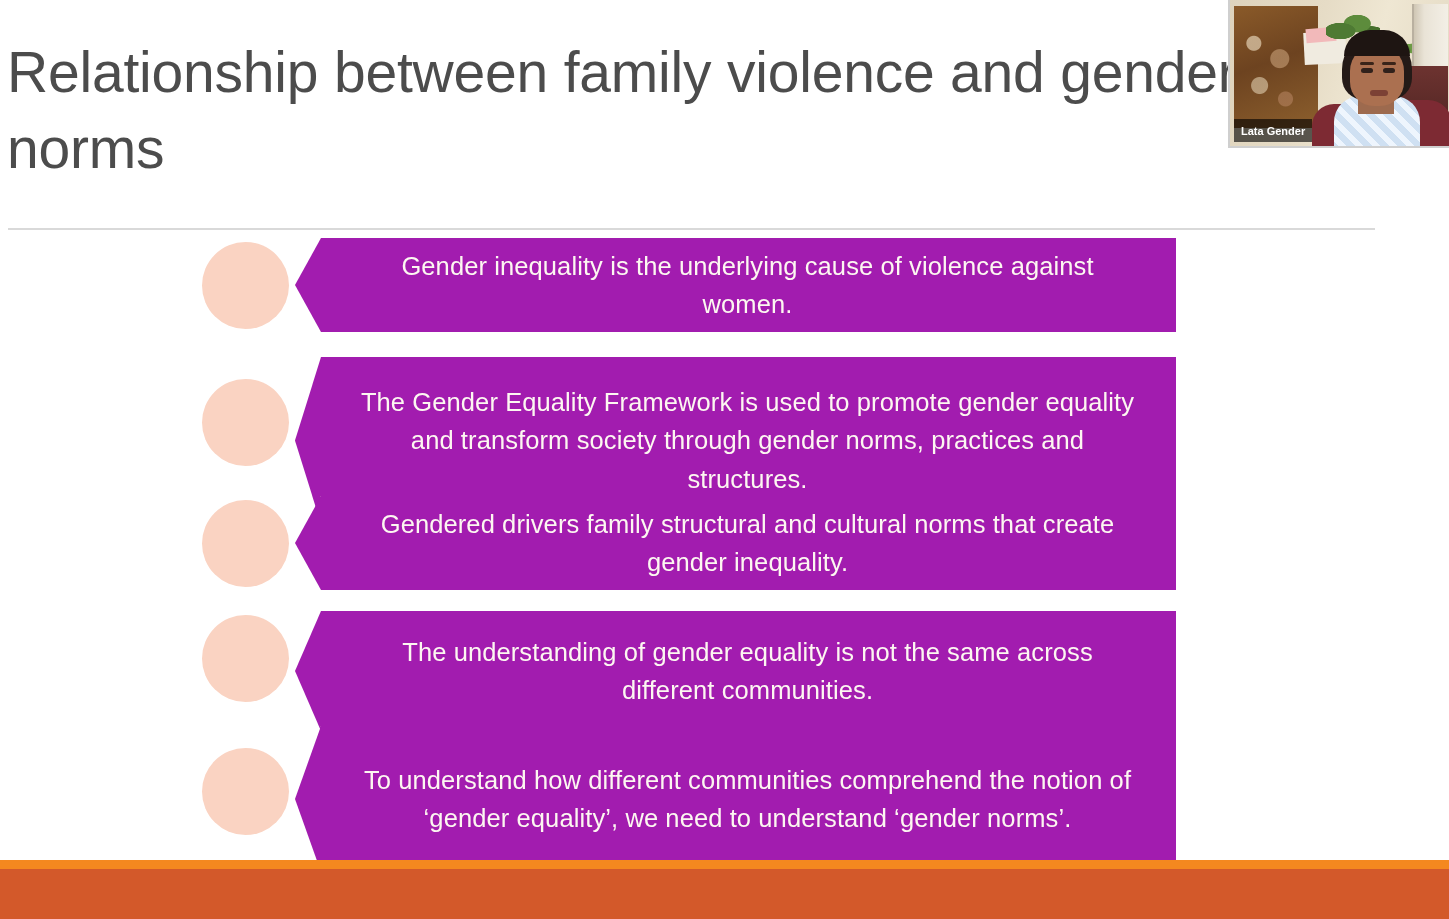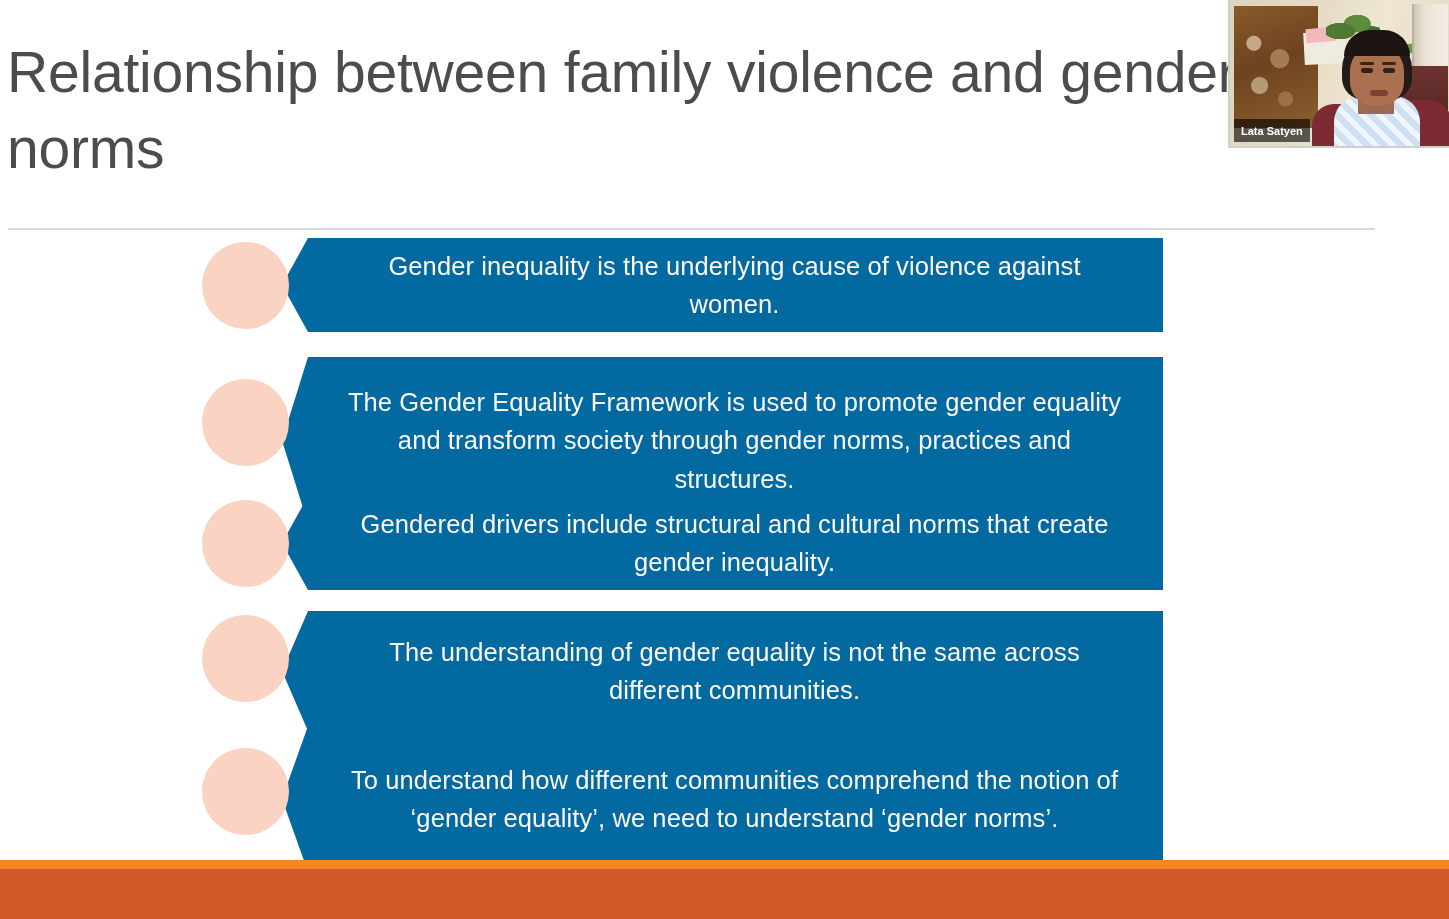--- a/index.html
+++ b/index.html
@@ -56,23 +56,23 @@
   }
 
   .banner-row {
     position: absolute;
     left: 0;
     width: 1449px;
   }
 
   .banner-shape {
     position: absolute;
-    left: 282px;
+    left: 295px;
     width: 881px;
-    background: #0369a1;
+    background: #a21caf;
     box-shadow: 0 0 0 3px rgba(253, 238, 212, 0.85);
     -webkit-clip-path: polygon(26px 0, 100% 0, 100% 100%, 26px 100%, 0 50%);
     clip-path: polygon(26px 0, 100% 0, 100% 100%, 26px 100%, 0 50%);
     display: flex;
     align-items: center;
     justify-content: center;
     box-sizing: border-box;
     padding: 4px 34px 4px 58px;
   }
 
@@ -241,21 +241,21 @@
 
     <div class="banner-row" style="top:119px;">
       <div class="banner-shape" style="height:167px; -webkit-clip-path: polygon(26px 0, 100% 0, 100% 100%, 26px 100%, 0 50%); clip-path: polygon(26px 0, 100% 0, 100% 100%, 26px 100%, 0 50%);">
         <div class="banner-text">The Gender Equality Framework is used to promote gender equality and transform society through gender norms, practices and structures.</div>
       </div>
       <div class="banner-bullet" style="top:22px;"></div>
     </div>
 
     <div class="banner-row" style="top:258px;">
       <div class="banner-shape" style="height:94px;">
-        <div class="banner-text">Gendered drivers include structural and cultural norms that create gender inequality.</div>
+        <div class="banner-text">Gendered drivers family structural and cultural norms that create gender inequality.</div>
       </div>
       <div class="banner-bullet" style="top:4px;"></div>
     </div>
 
     <div class="banner-row" style="top:373px;">
       <div class="banner-shape" style="height:120px;">
         <div class="banner-text">The understanding of gender equality is not the same across different communities.</div>
       </div>
       <div class="banner-bullet" style="top:4px;"></div>
     </div>
@@ -289,15 +289,15 @@
   <div class="vt-layer" id="vt-neck"></div>
   <div class="vt-layer" id="vt-hair"></div>
   <div class="vt-layer" id="vt-face"></div>
   <div class="vt-layer" id="vt-hairtop"></div>
   <div class="vt-layer" id="vt-brow-l"></div>
   <div class="vt-layer" id="vt-brow-r"></div>
   <div class="vt-layer" id="vt-eye-l"></div>
   <div class="vt-layer" id="vt-eye-r"></div>
   <div class="vt-layer" id="vt-mouth"></div>
   <div class="vt-layer" id="vt-namebar">
-    <span id="vt-name">Lata Satyen</span>
+    <span id="vt-name">Lata Gender</span>
   </div>
 </div>
 
 </body></html>

